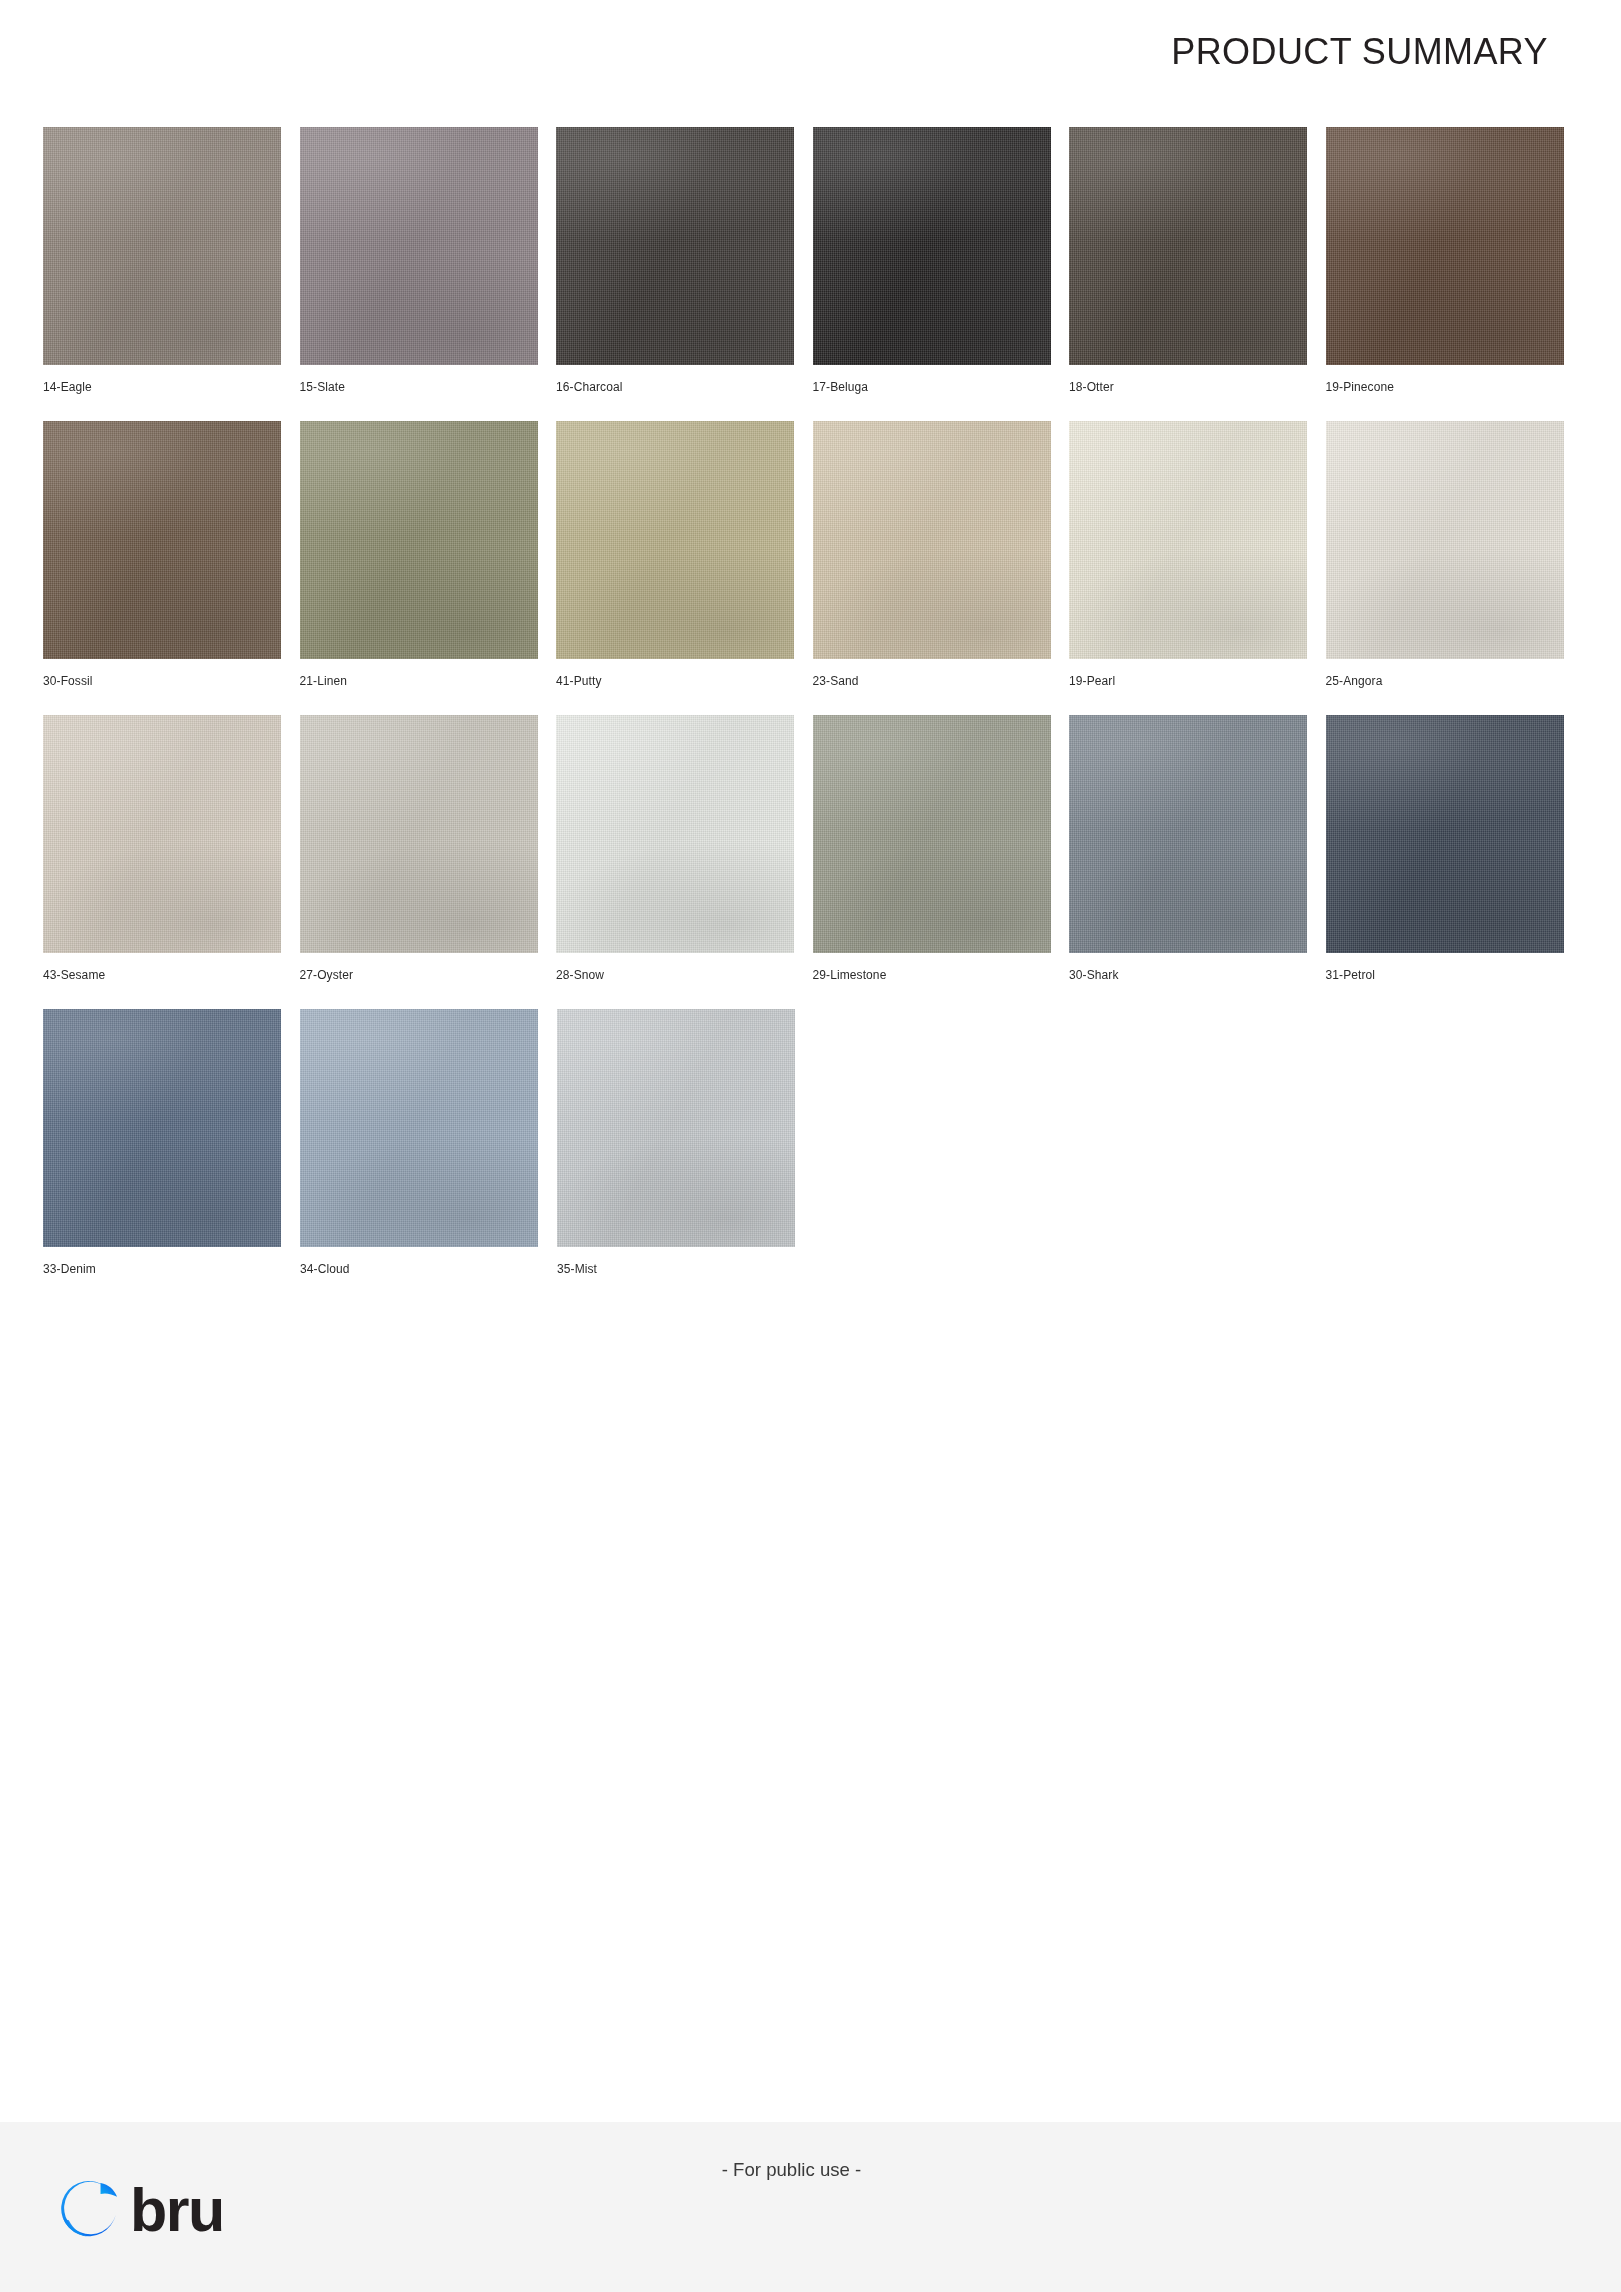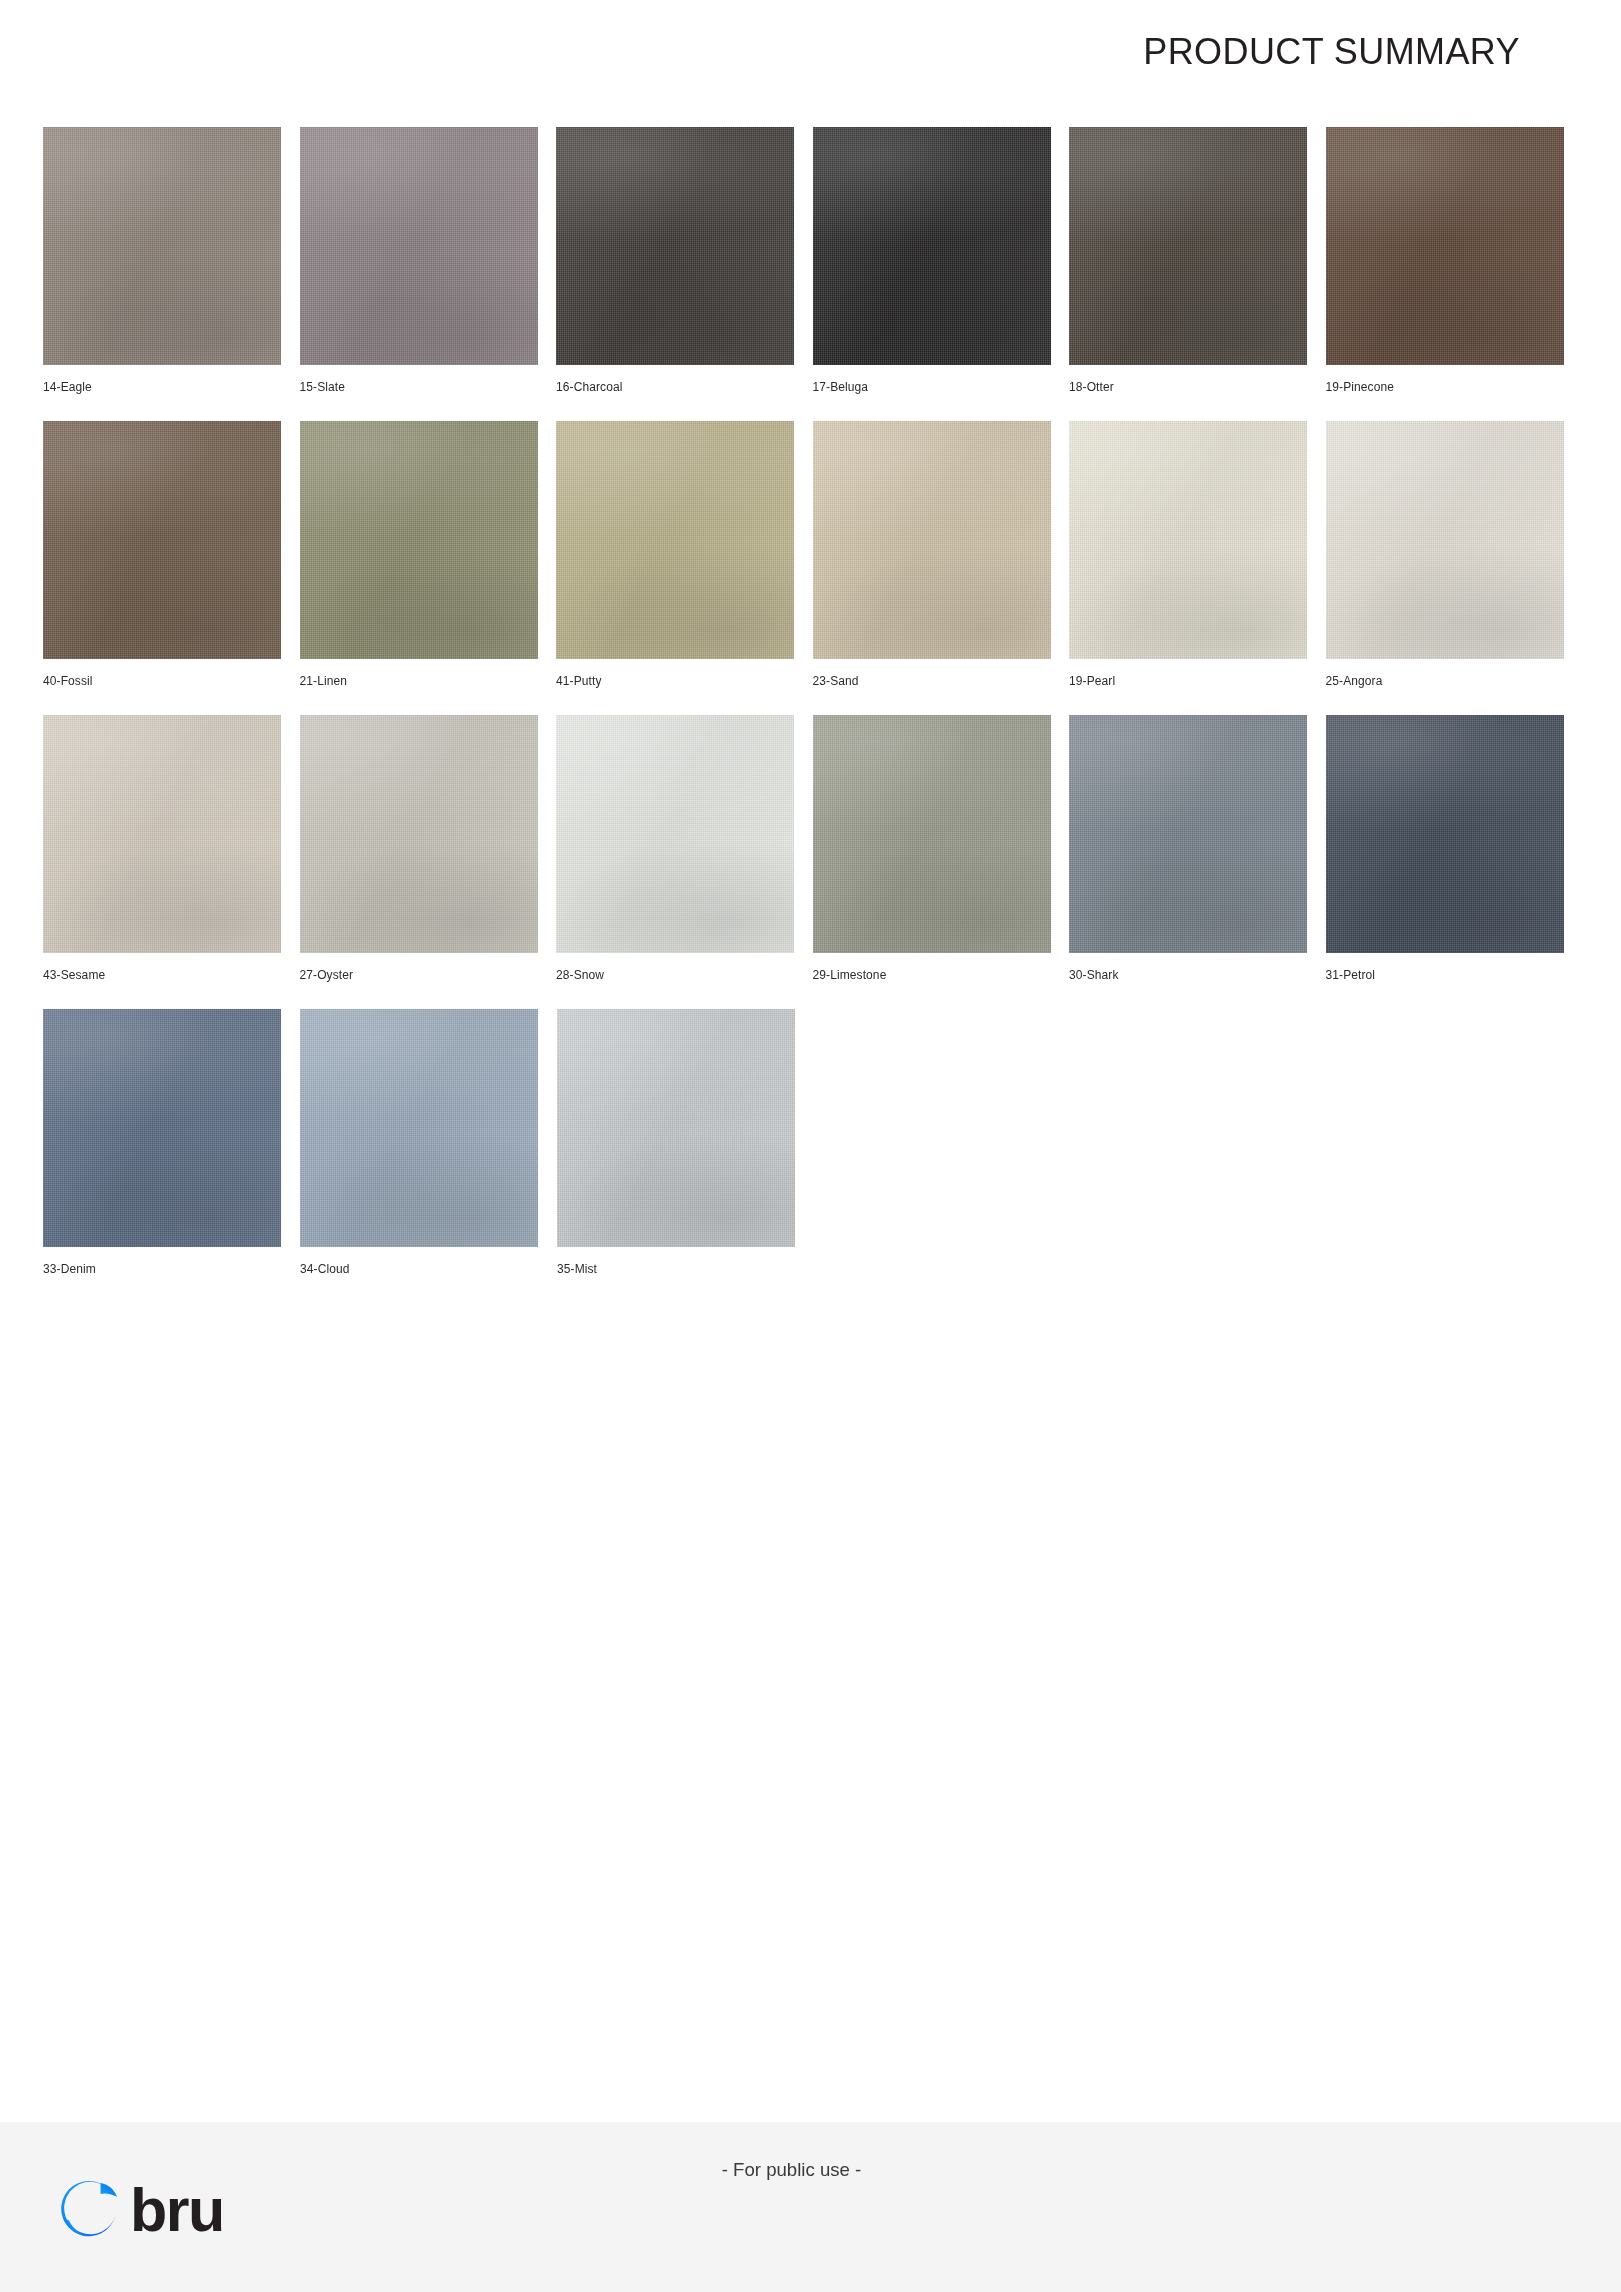--- a/index.html
+++ b/index.html
@@ -18,21 +18,21 @@
   }
 
   
   .page-header {
     position: absolute;
     top: 0;
     left: 0;
     width: 1621px;
     height: 103px;
     box-sizing: border-box;
-    padding-right: 101px;
+    padding-right: 73px;
     display: flex;
     align-items: center;
     justify-content: flex-end;
   }
   .page-title {
     font-size: 36px;
     font-weight: 400;
     letter-spacing: 0.4px;
     color: #231f20;
     white-space: nowrap;
@@ -170,21 +170,21 @@
         <div class="swatch-label">18-Otter</div>
       </div>
       <div class="swatch-cell">
         <div class="swatch-chip" style="background-color: rgb(92, 68, 53);"></div>
         <div class="swatch-label">19-Pinecone</div>
       </div>
     </div>
     <div class="swatch-row">
       <div class="swatch-cell">
         <div class="swatch-chip" style="background-color: rgb(110, 90, 72);"></div>
-        <div class="swatch-label">40-Fossil</div>
+        <div class="swatch-label">30-Fossil</div>
       </div>
       <div class="swatch-cell">
         <div class="swatch-chip" style="background-color: rgb(141, 141, 110);"></div>
         <div class="swatch-label">21-Linen</div>
       </div>
       <div class="swatch-cell">
         <div class="swatch-chip" style="background-color: rgb(189, 180, 140);"></div>
         <div class="swatch-label">41-Putty</div>
       </div>
       <div class="swatch-cell">

